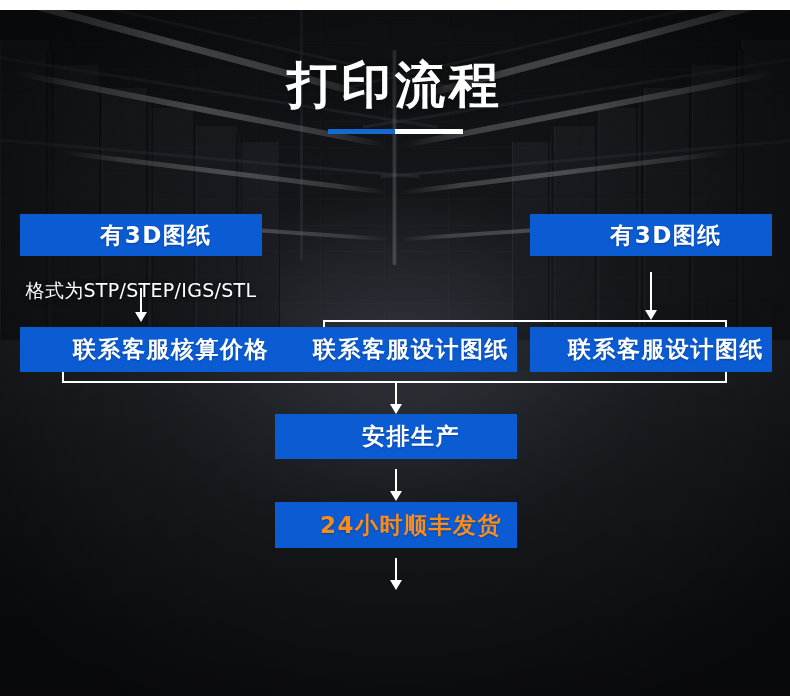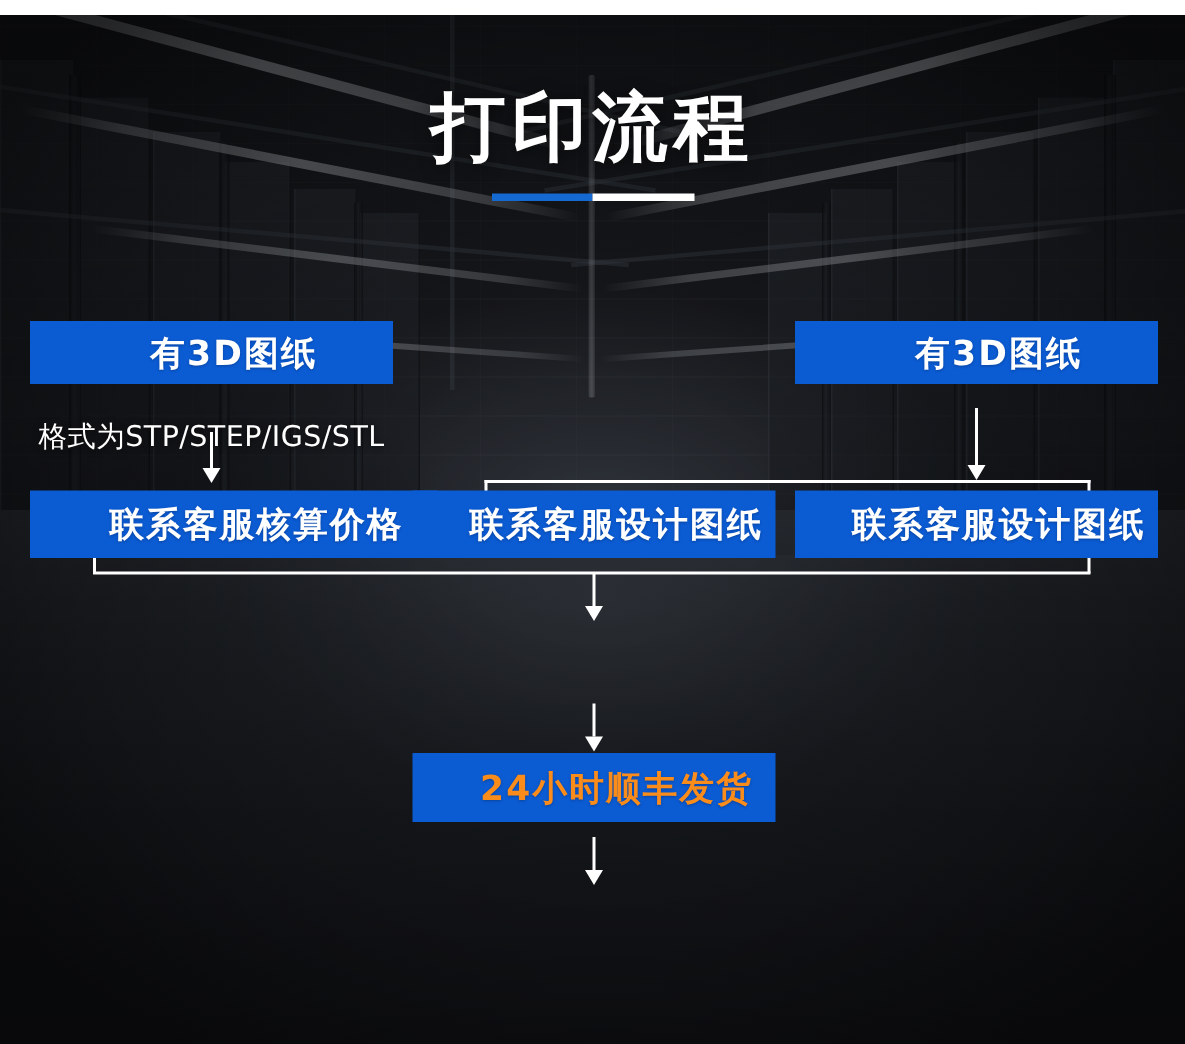--- a/index.html
+++ b/index.html
@@ -287,20 +287,21 @@
 
     <div class="vline" style="left:62px; top:372px; height:10px;"></div>
     <div class="vline" style="left:725px; top:372px; height:10px;"></div>
     <div class="hline" style="left:62px; top:381px; width:665px;"></div>
 
     <div class="arrow" style="left:386px; top:382px; height:32px;">
       <div class="shaft" style="height:22px;"></div>
       <div class="head" style="top:22px;"></div>
     </div>
 
+    <div class="box" style="left:275px; top:414px; width:242px; height:45px;">安排生产</div>
 
     <div class="arrow" style="left:386px; top:469px; height:32px;">
       <div class="shaft" style="height:22px;"></div>
       <div class="head" style="top:22px;"></div>
     </div>
 
     <div class="box orange" style="left:275px; top:502px; width:242px; height:46px;">24小时顺丰发货</div>
 
     <div class="arrow" style="left:386px; top:558px; height:32px;">
       <div class="shaft" style="height:22px;"></div>

